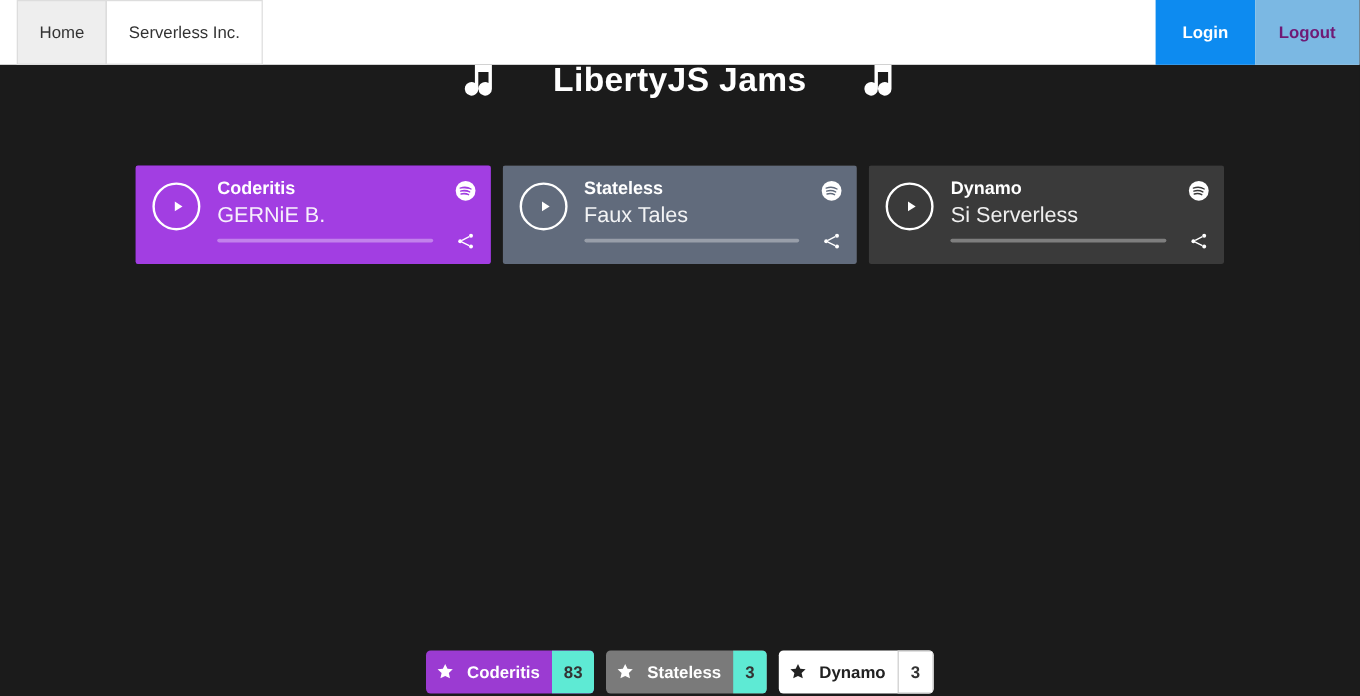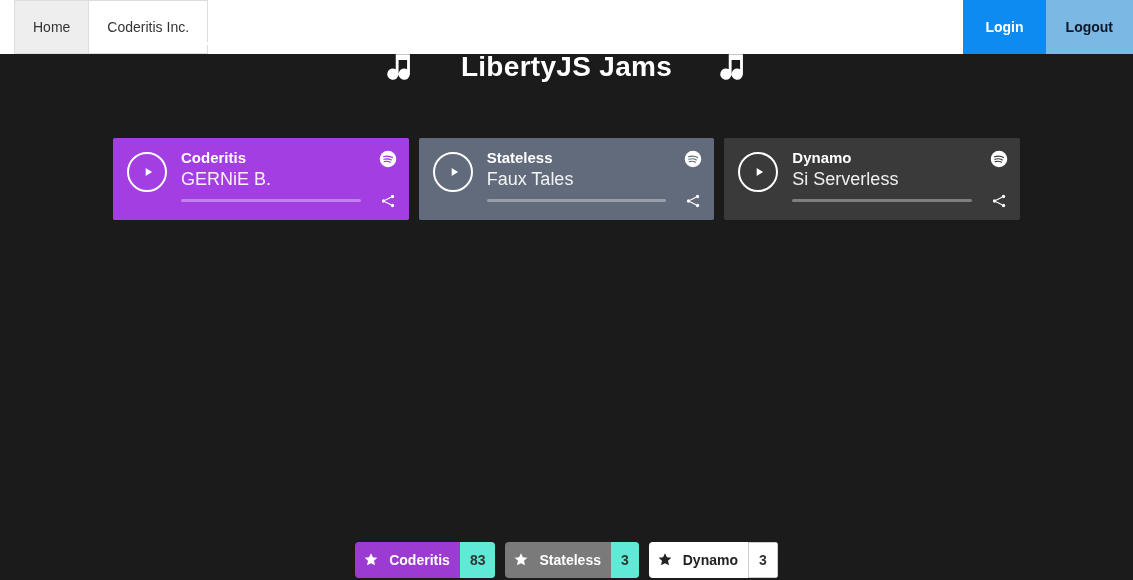--- a/index.html
+++ b/index.html
@@ -18,21 +18,21 @@
   *{box-sizing:border-box;font-family:"Segoe UI","Helvetica Neue",Arial,sans-serif;}
   html,body{margin:0;padding:0;height:100%;}
   body{width:1133px;height:580px;overflow:hidden;background:var(--bg);position:relative;}
   
   .navbar{position:absolute;top:0;left:0;right:0;height:54px;background:#fff;display:flex;align-items:stretch;}
   .navbox{border:1px solid #ddd;margin-left:-1px;display:flex;align-items:center;padding:0 18px;font-size:14px;color:#333;cursor:pointer;}
   .navbox:first-child{margin-left:14px;}
   .navbox.active{background:#eee;}
   .nav-spacer{flex:1;}
   .nav-login{background:var(--blue);color:#fff;font-weight:600;font-size:14px;display:flex;align-items:center;padding:0 22px;cursor:pointer;}
-  .nav-logout{background:var(--blue-light);color:#0f172a;font-weight:600;font-size:14px;display:flex;align-items:center;padding:18px 20px;cursor:pointer;}
+  .nav-logout{background:var(--blue-light);color:#701a75;font-weight:600;font-size:14px;display:flex;align-items:center;padding:18px 20px;cursor:pointer;}
   .under{position:absolute;top:42px;left:159px;width:50px;height:3px;background:#fff;}
   
   .title-row{position:absolute;top:50px;left:0;right:0;display:flex;justify-content:center;align-items:center;color:#fff;gap:32px;}
   .title-row h1{font-size:28px;font-weight:700;margin:0 12px;letter-spacing:.3px;}
   .music-icon svg{width:34px;height:34px;fill:#fff;display:block;}
   
   .cards{position:absolute;top:138px;left:113px;right:113px;display:flex;gap:10px;}
   .card{flex:1;display:flex;flex-direction:column;border-radius:2px;overflow:hidden;}
   .card-head{height:82px;padding:12px 14px 8px 14px;display:flex;align-items:flex-start;position:relative;color:#fff;}
   .play{width:40px;height:40px;border:2px solid #fff;border-radius:50%;display:flex;align-items:center;justify-content:center;margin-top:2px;cursor:pointer;flex-shrink:0;}
@@ -67,21 +67,21 @@
   .vbtn.plain .lbl{color:#222;}
   .vbtn.plain .cnt{background:#fff;border:1px solid #ccc;}
   .vbtn.plain{background:#fff;border:0;}
   .vbtn.plain{border-radius:4px;}
 </style>
 </head>
 <body>
 
 <div class="navbar">
   <div class="navbox active">Home</div>
-  <div class="navbox">Coderitis Inc.</div>
+  <div class="navbox">Serverless Inc.</div>
   <div class="nav-spacer"></div>
   <div class="nav-login">Login</div>
   <div class="nav-logout">Logout</div>
 </div>
 <div class="under"></div>
 
 <div class="title-row">
   <span class="music-icon">
     <svg viewBox="0 0 24 24">
         <path d="M9 3v10.55A4 4 0 1 0 11 17V7h6v6.55A4 4 0 1 0 19 17V3H9z"></path>

